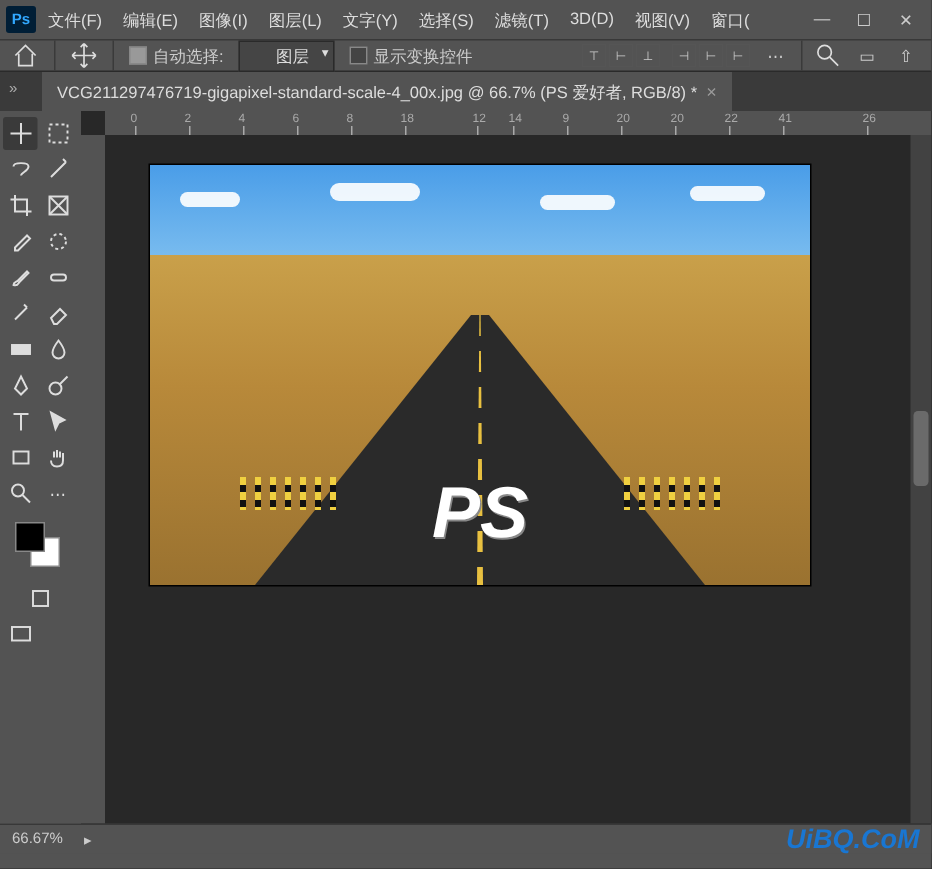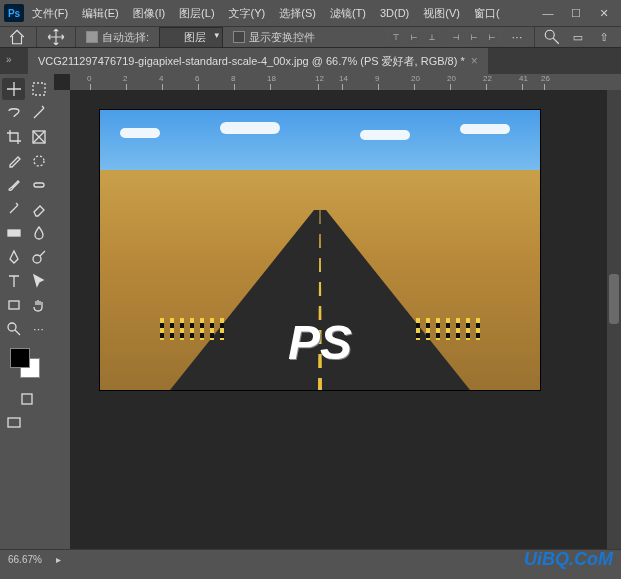--- a/index.html
+++ b/index.html
@@ -294,21 +294,21 @@
         </div>
         <div class="tick" style="left: 380px;">
           <span>20</span>
         </div>
         <div class="tick" style="left: 416px;">
           <span>22</span>
         </div>
         <div class="tick" style="left: 452px;">
           <span>41</span>
         </div>
-        <div class="tick" style="left: 474px;">
+        <div class="tick" style="left: 508px;">
           <span>26</span>
         </div>
       </div>
     <div class="ruler-v"></div>
     <div class="canvas-holder">
       <div class="canvas">
         <div class="sky">
           <div class="cloud" style="left:20px;top:18px;width:40px;height:10px"></div>
           <div class="cloud" style="left:120px;top:12px;width:60px;height:12px"></div>
           <div class="cloud" style="left:260px;top:20px;width:50px;height:10px"></div>

